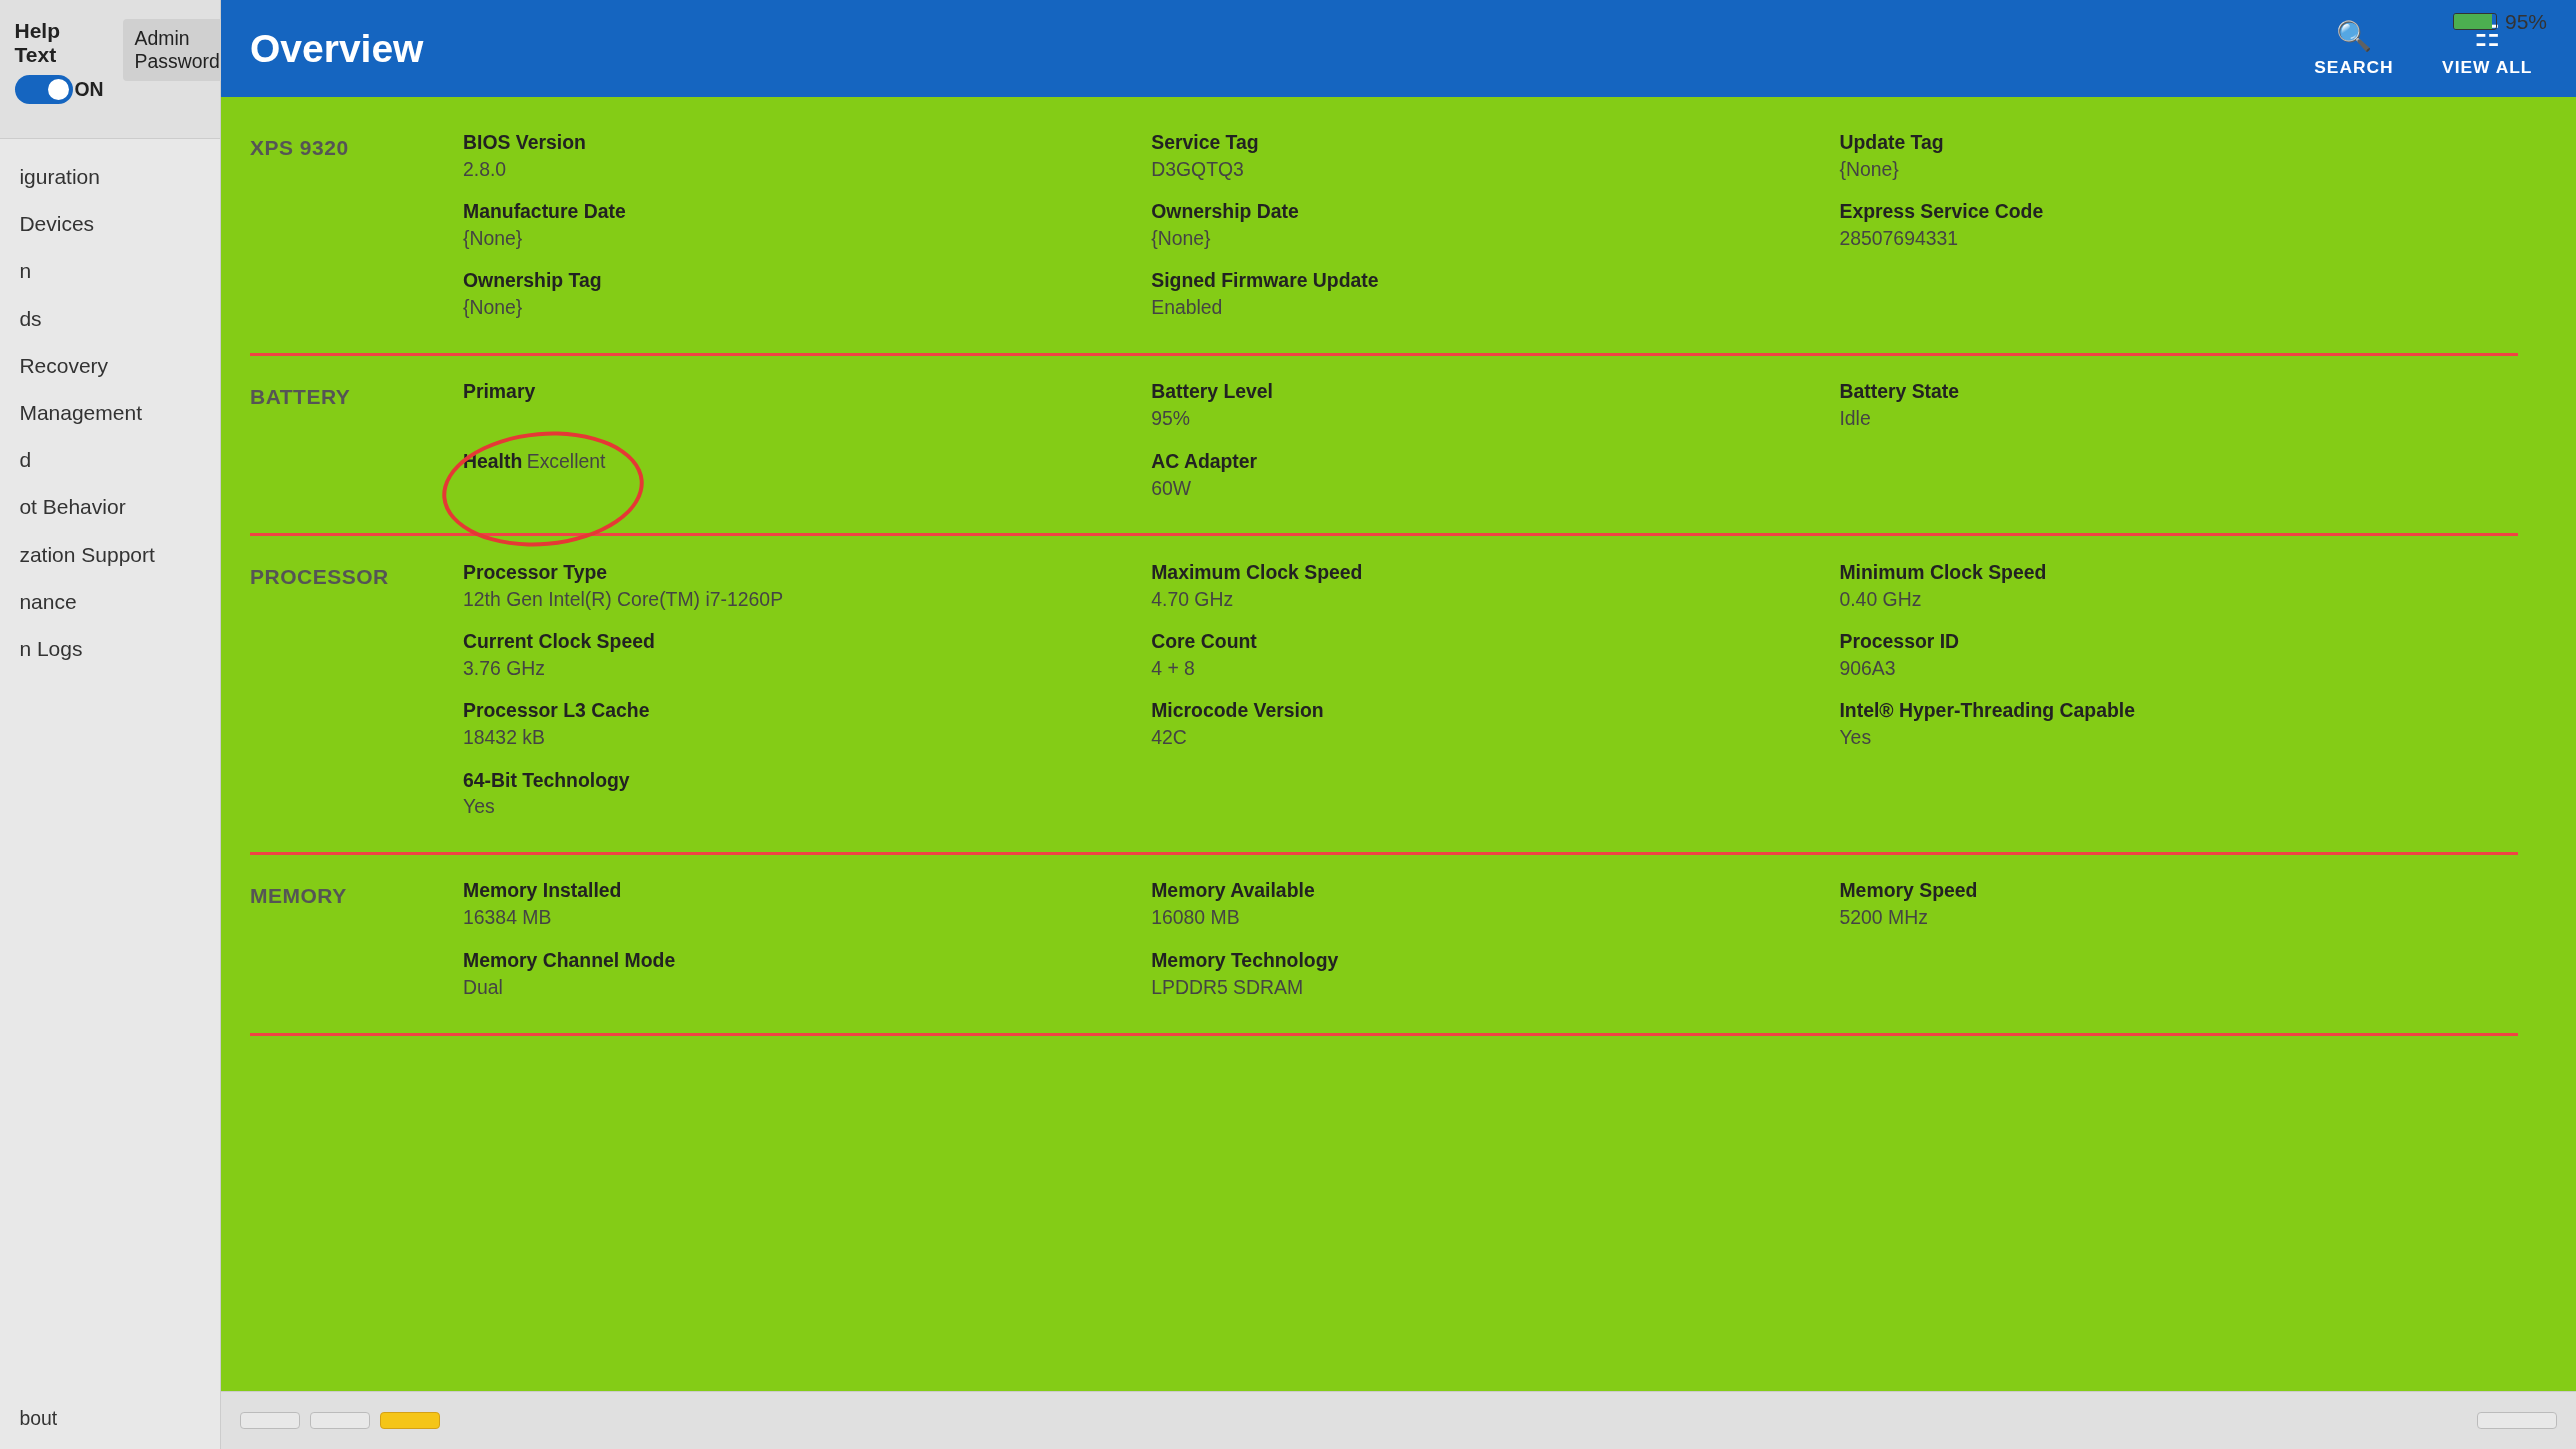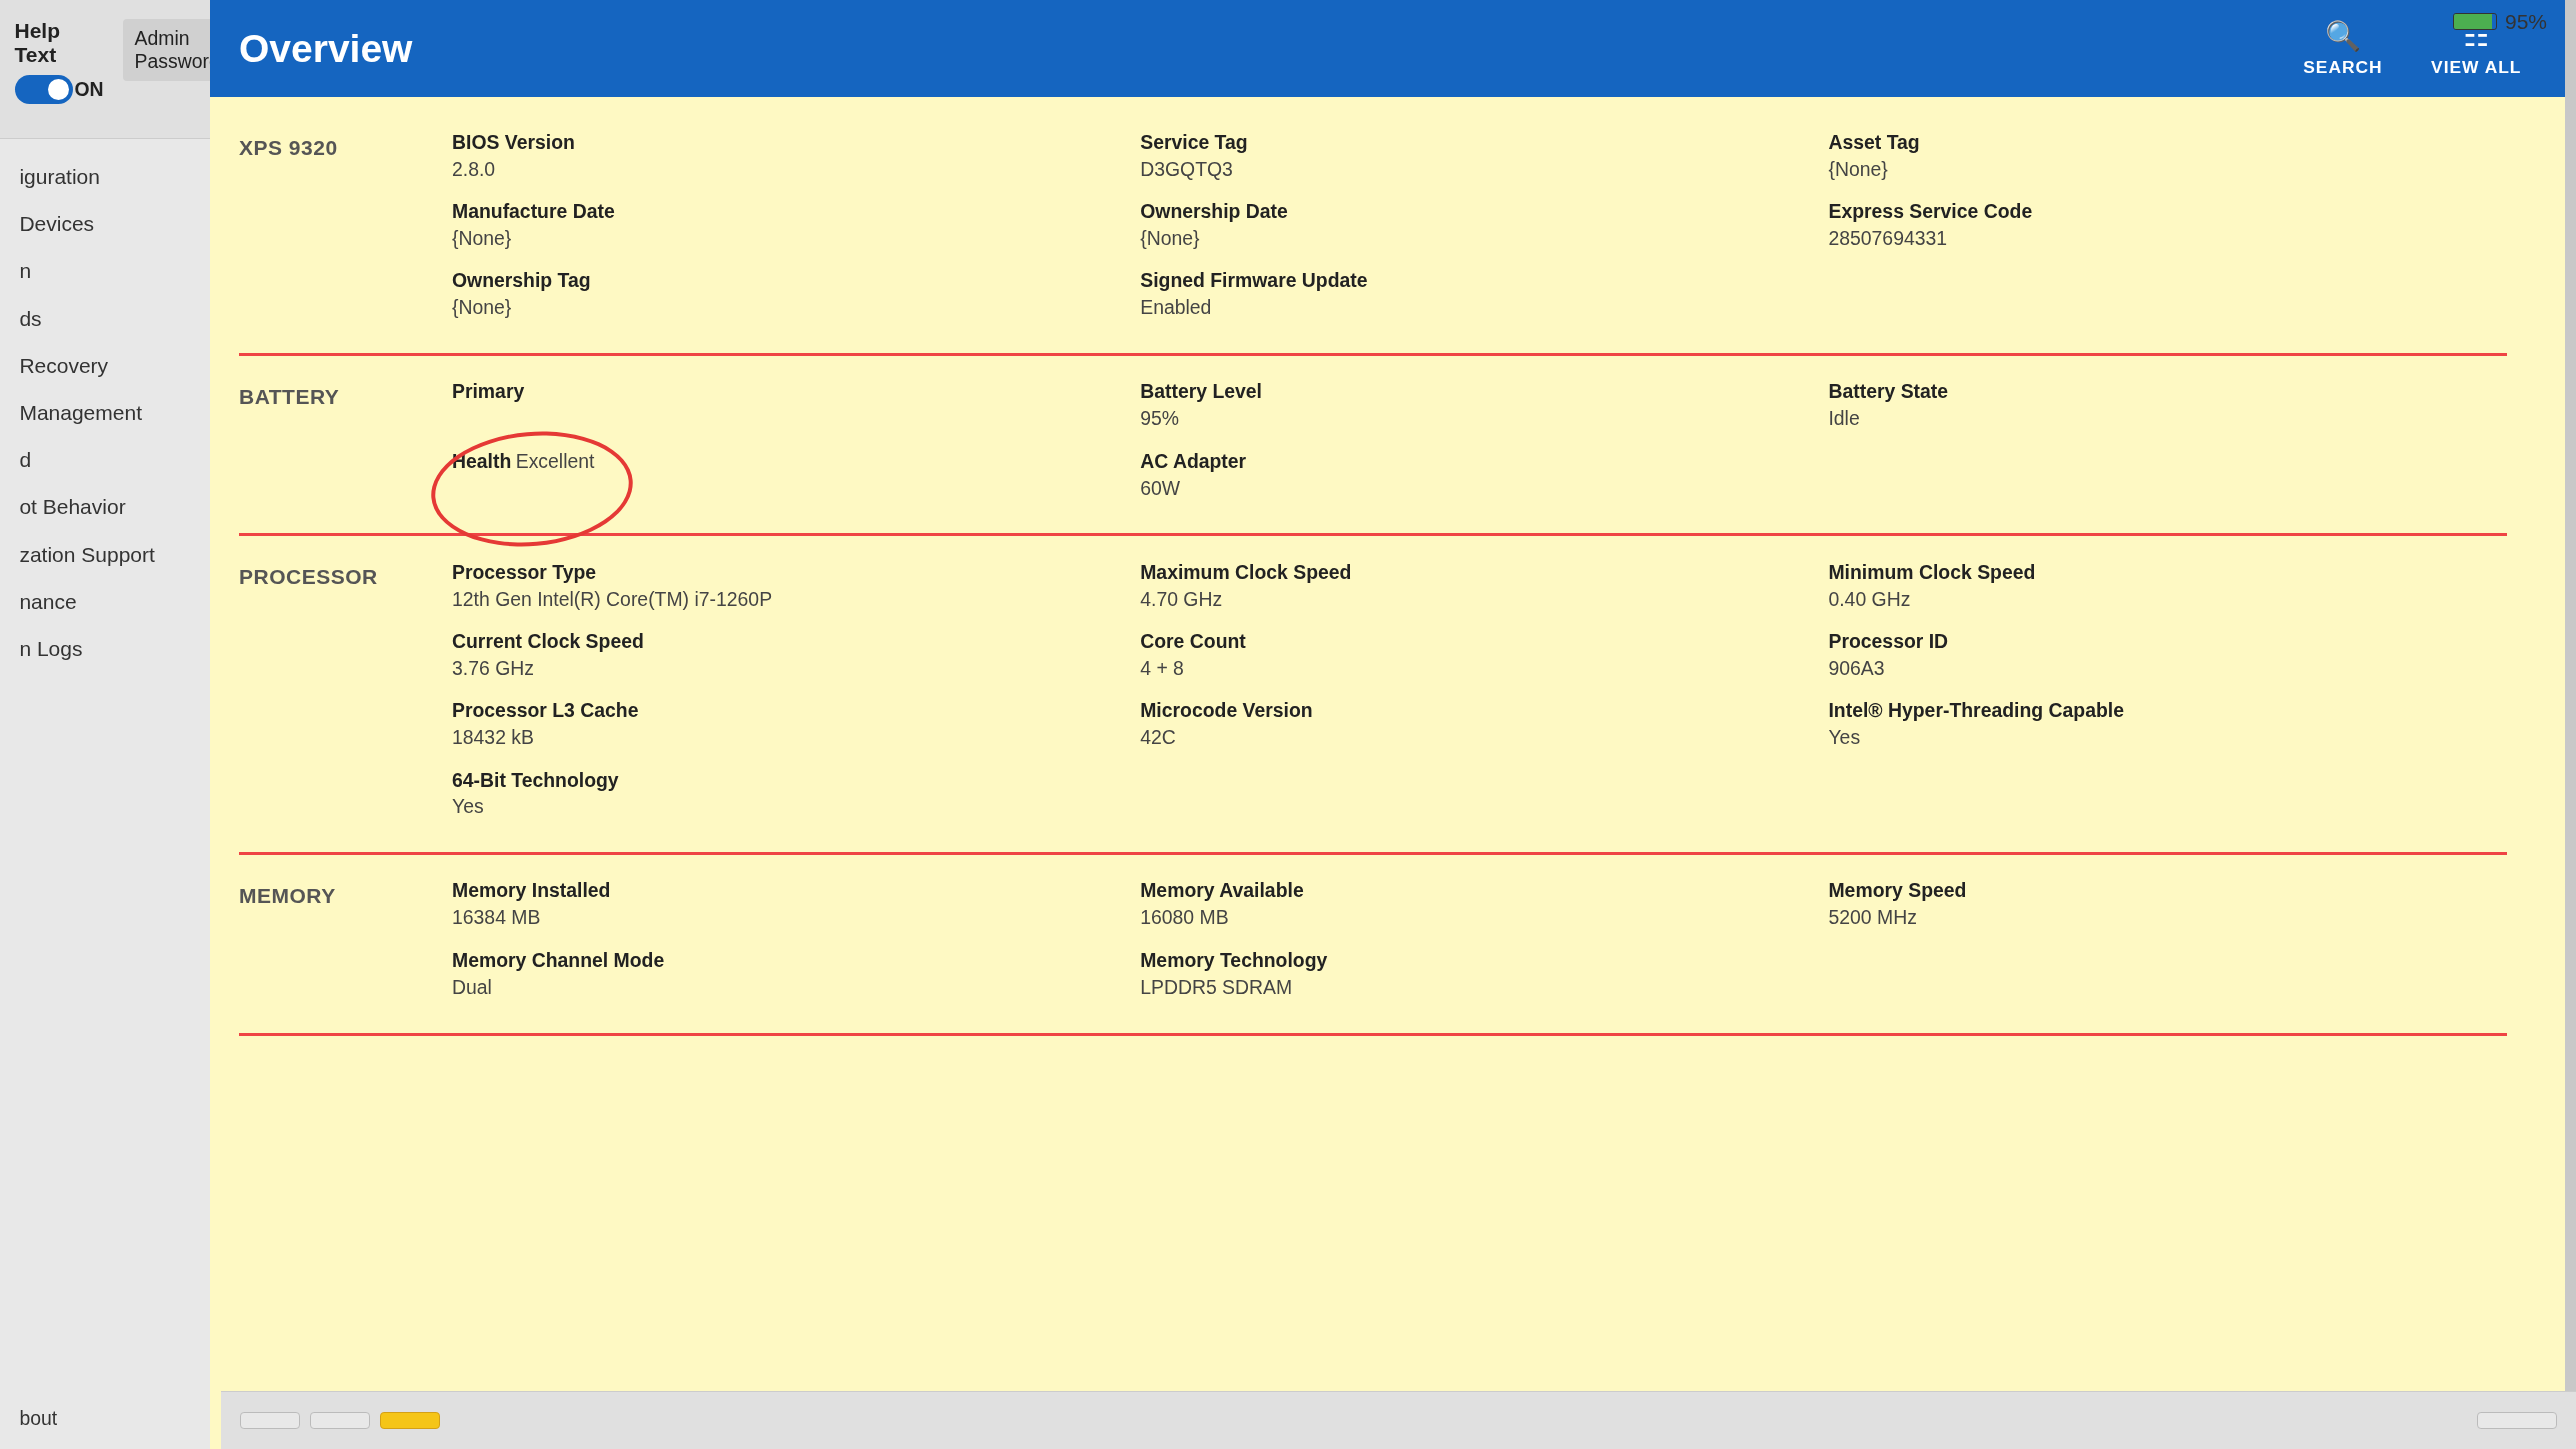--- a/index.html
+++ b/index.html
@@ -109,25 +109,25 @@
       position: absolute;
       bottom: 19.4px;
       left: 19.4px;
       font-size: 19.4px;
       color: #333;
     }
 
     
     .main {
       position: absolute;
-      left: 210px;
+      left: 221px;
       top: 0;
       width: calc(100% - 221px);
       height: 100%;
-      background: #fef9c3;
+      background: #84cc16;
     }
 
     
     .header {
       background: #1565c0;
       height: 97px;
       display: flex;
       align-items: center;
       justify-content: space-between;
       padding: 0 29px;
@@ -411,21 +411,21 @@
           <div class="section-fields">
             <div class="field">
               <span class="field-label">BIOS Version</span>
               <span class="field-value">2.8.0</span>
             </div>
             <div class="field">
               <span class="field-label">Service Tag</span>
               <span class="field-value">D3GQTQ3</span>
             </div>
             <div class="field">
-              <span class="field-label">Asset Tag</span>
+              <span class="field-label">Update Tag</span>
               <span class="field-value">{None}</span>
             </div>
             <div class="field">
               <span class="field-label">Manufacture Date</span>
               <span class="field-value">{None}</span>
             </div>
             <div class="field">
               <span class="field-label">Ownership Date</span>
               <span class="field-value">{None}</span>
             </div>

